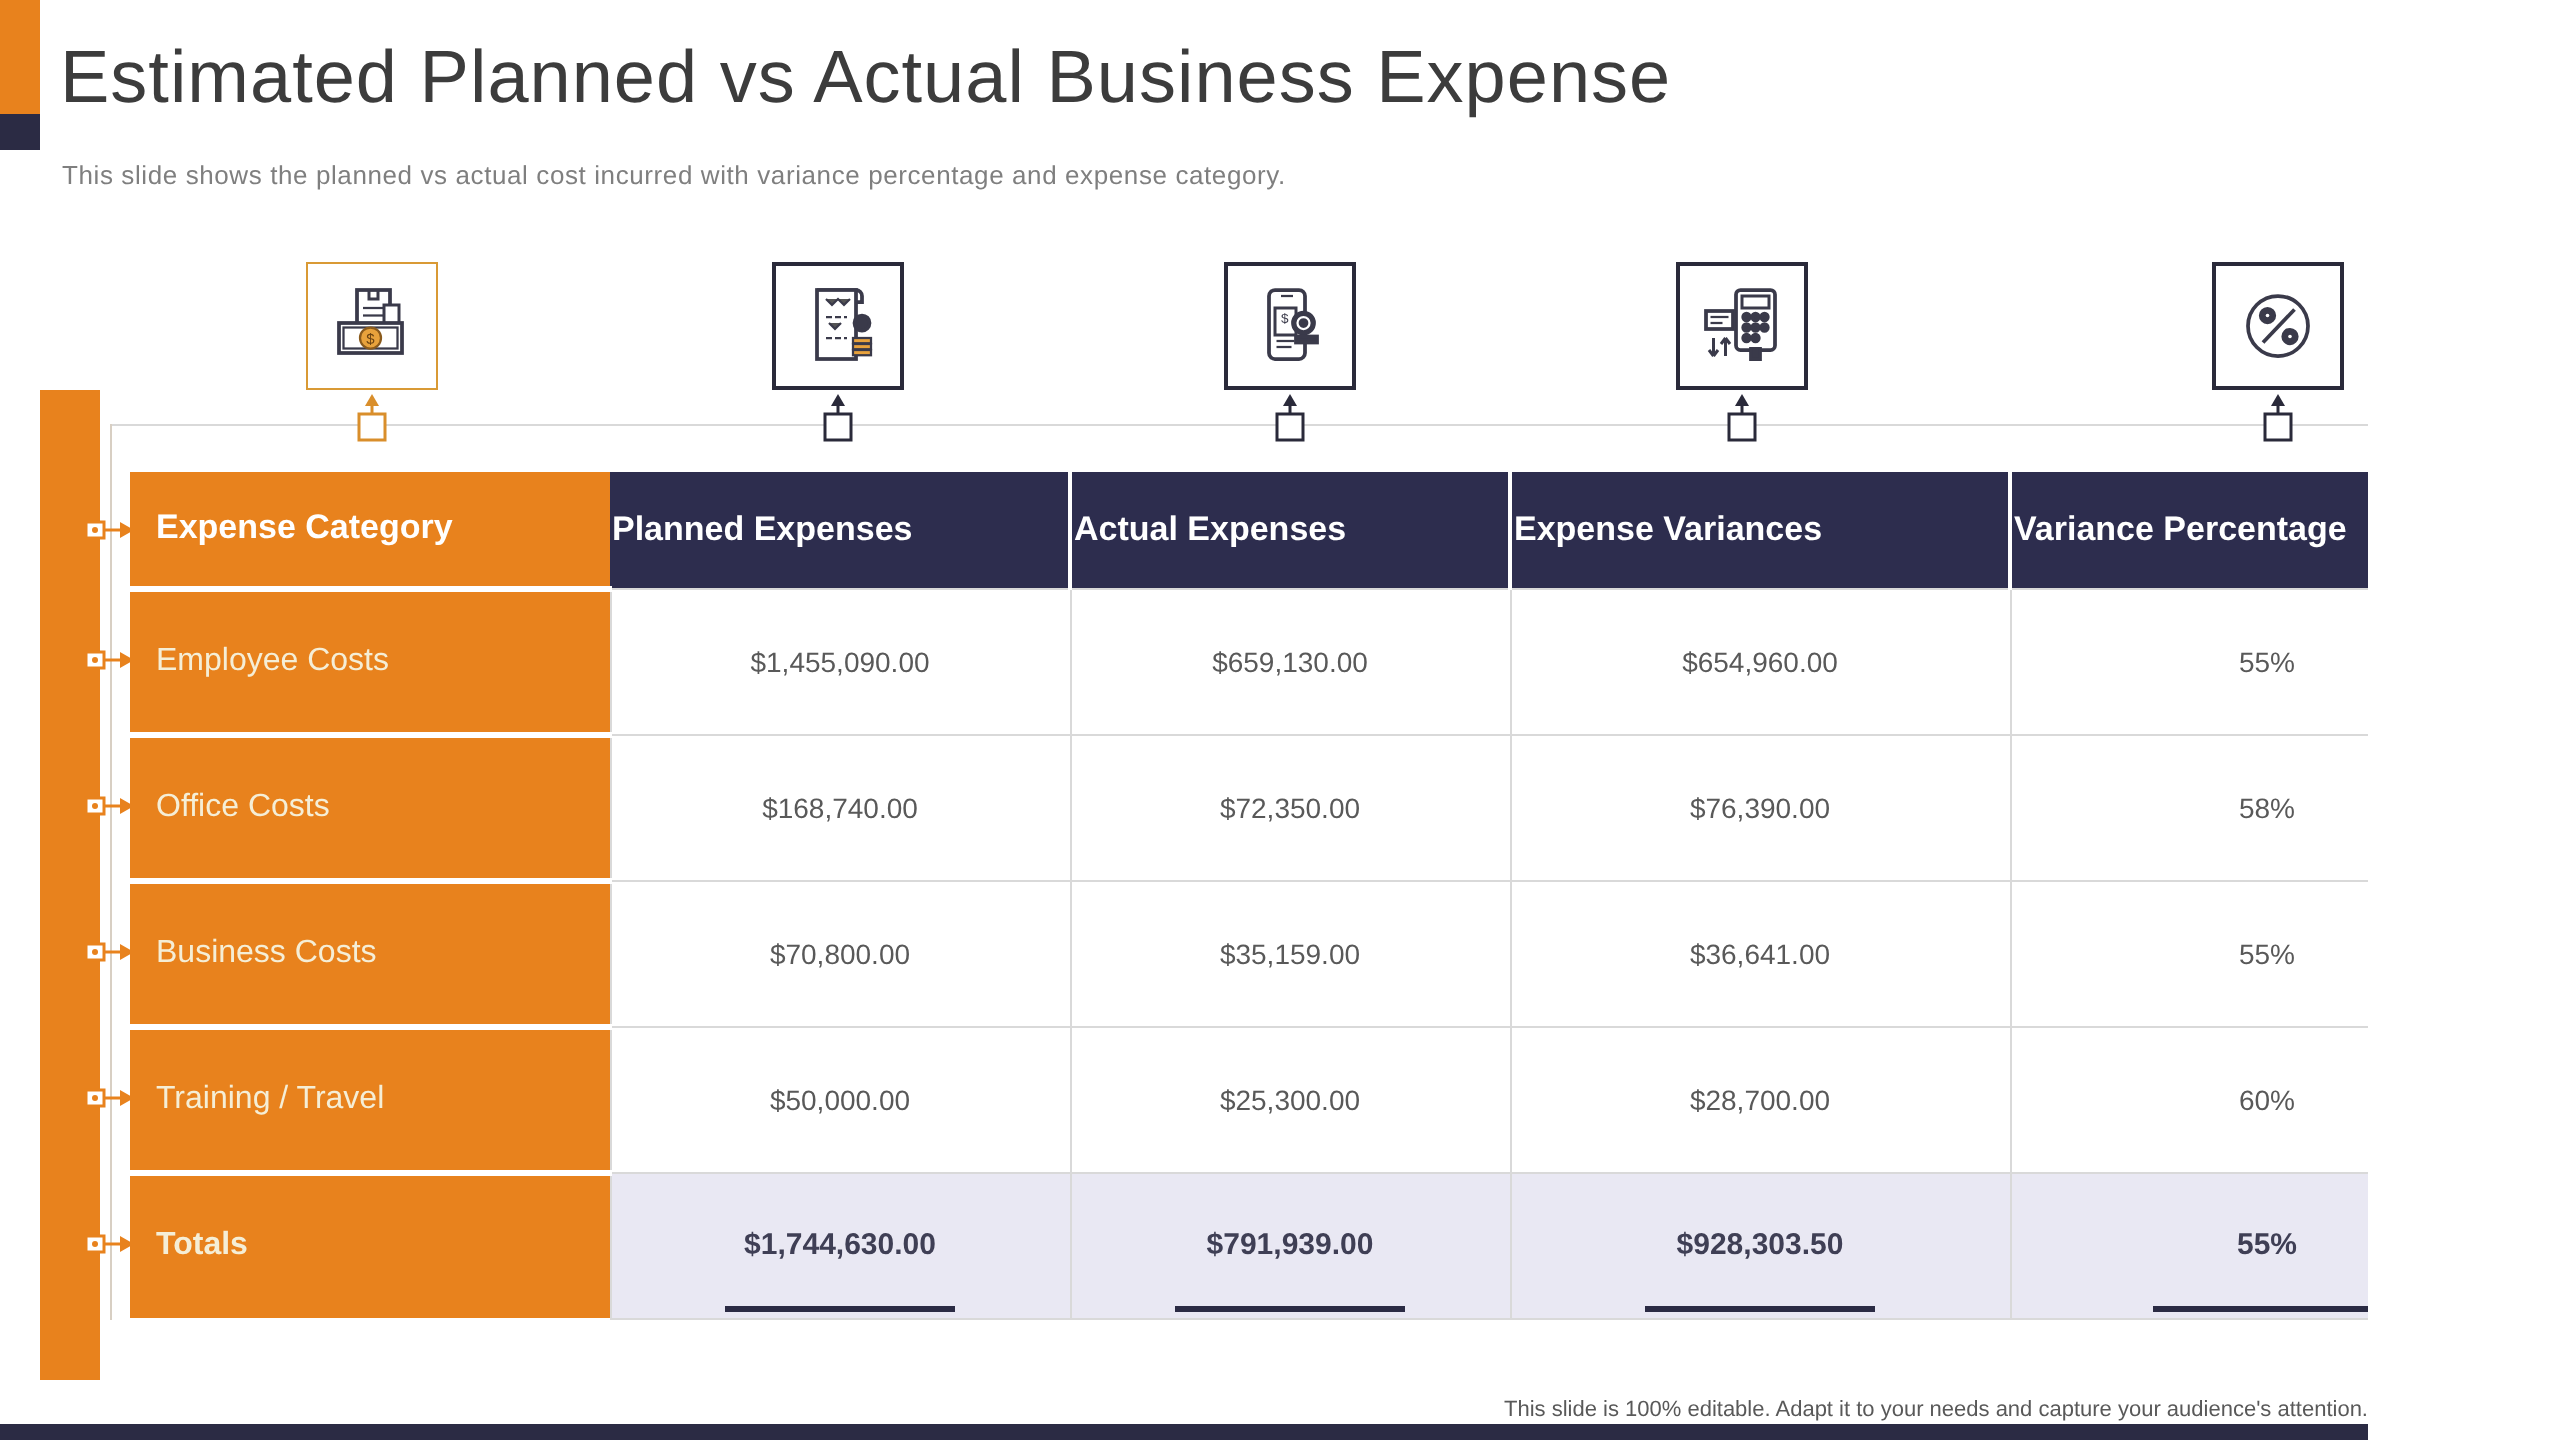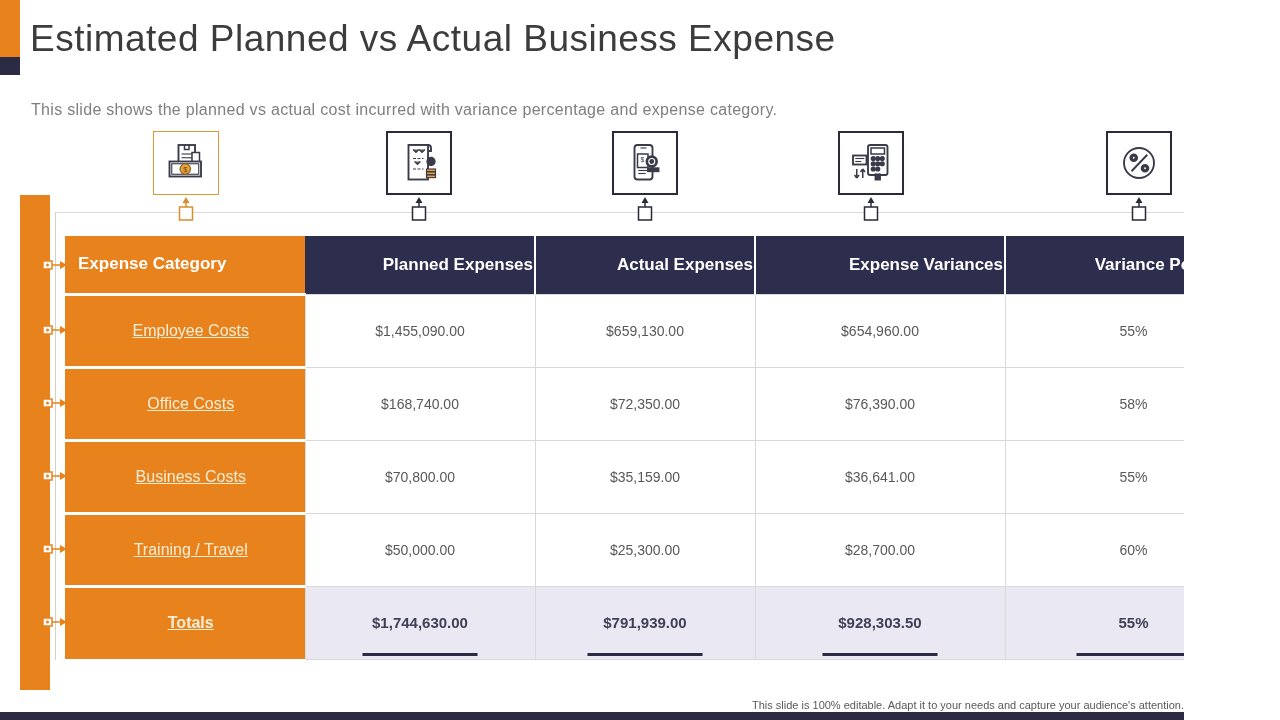--- a/index.html
+++ b/index.html
@@ -13,56 +13,56 @@
     --grey-text:#595959;
   }
   html,body{margin:0;padding:0;background:#fff;}
   .slide{
     position:relative;width:1184px;height:720px;background:#ffffff;
     font-family:"Liberation Sans", sans-serif;overflow:hidden;
   }
   .accent-orange{position:absolute;left:0;top:0;width:20px;height:57px;background:var(--orange);}
   .accent-navy{position:absolute;left:0;top:57px;width:20px;height:18px;background:var(--navy);}
   .title{position:absolute;left:30px;top:18px;font-size:37px;font-weight:400;color:#3C3C3C;letter-spacing:.5px;white-space:nowrap;}
-  .subtitle{position:absolute;left:31px;top:101px;font-size:16px;color:#7F7F7F;letter-spacing:.3px;white-space:nowrap;}
+  .subtitle{position:absolute;left:31px;top:80px;font-size:13px;color:#7F7F7F;letter-spacing:.3px;white-space:nowrap;}
 
   .hline{position:absolute;left:55px;top:212px;width:1190px;height:1px;background:#D9D9D9;}
   .vline{position:absolute;left:55px;top:212px;width:1px;height:448px;background:#D8CFC3;}
   .left-bar{position:absolute;left:20px;top:195px;width:30px;height:495px;background:var(--orange);}
 
   .icon-box{
     position:absolute;top:131px;width:66px;height:64px;background:#fff;
     border:2px solid #2A2A3A;box-sizing:border-box;
     display:flex;align-items:center;justify-content:center;
   }
   .icon-box.hl{border:1px solid var(--orange-border);}
   .marker{position:absolute;top:196px;width:16px;height:26px;}
 
   .expense-table{
     position:absolute;left:65px;top:236px;width:1197px;
     border-collapse:collapse;table-layout:fixed;
   }
   .expense-table th{
     height:58px;background:var(--header-navy);color:#fff;
-    font-size:17px;font-weight:bold;text-align:right;
+    font-size:17px;font-weight:bold;text-align:left;
     border-right:2px solid #fff;box-sizing:border-box;
   }
   .expense-table th:last-child{border-right:none;}
   .expense-table th.cat-head{
     background:var(--orange);text-align:left;padding-left:13px;border-right:none;
   }
   .expense-table td{box-sizing:border-box;}
   .val-cell{
     height:73px;background:#fff;border:1px solid var(--cell-border);
     text-align:center;font-size:14px;color:var(--grey-text);
   }
   .cat-cell{
     height:73px;background:var(--orange);color:var(--cream);
-    font-size:16px;text-align:center;padding-left:13px;
-    border-top:3px solid #fff;border-bottom:none;text-decoration:underline;
+    font-size:16px;text-align:left;padding-left:13px;
+    border-top:3px solid #fff;border-bottom:none;
   }
   .totals-row .val-cell{
     background:var(--totals-bg);font-weight:bold;color:#3F3F55;
     position:relative;font-size:15px;
   }
   .totals-row .cat-cell{font-weight:bold;}
   .t-under{
     position:absolute;left:50%;transform:translateX(-50%);
     bottom:3px;width:115px;height:3px;background:var(--navy);
   }

